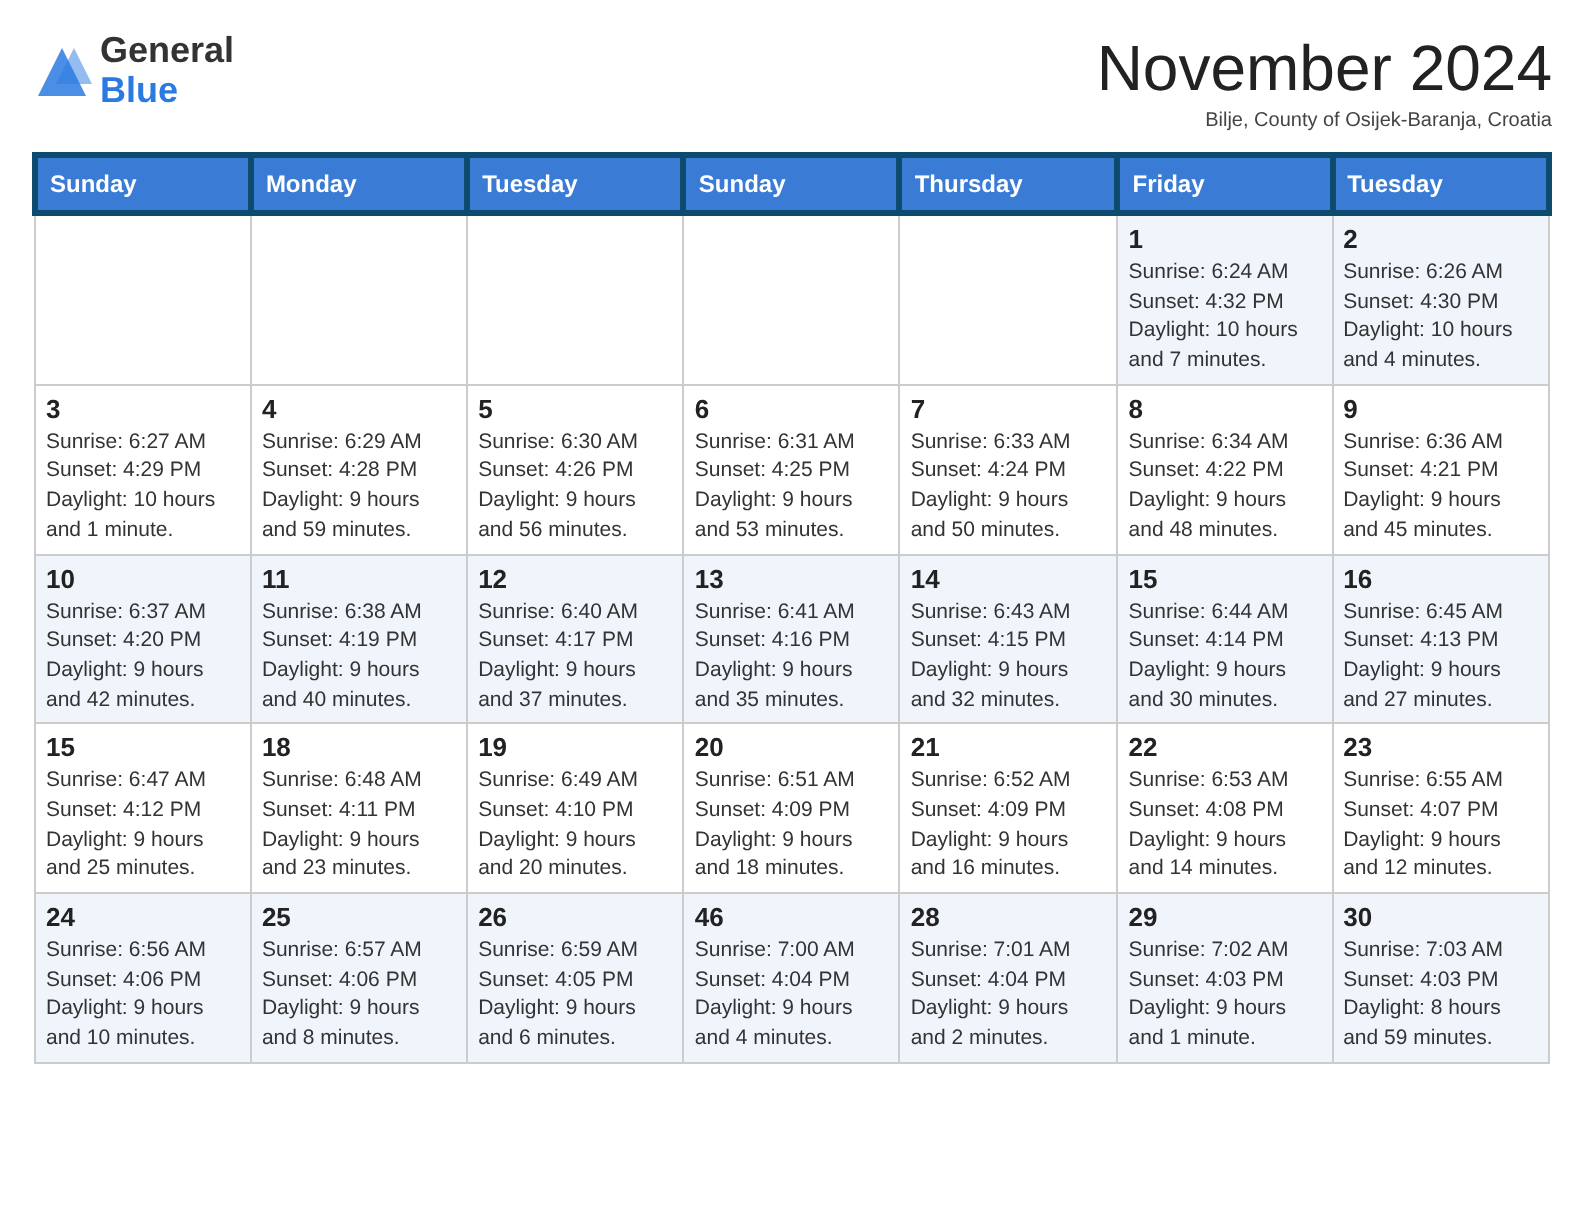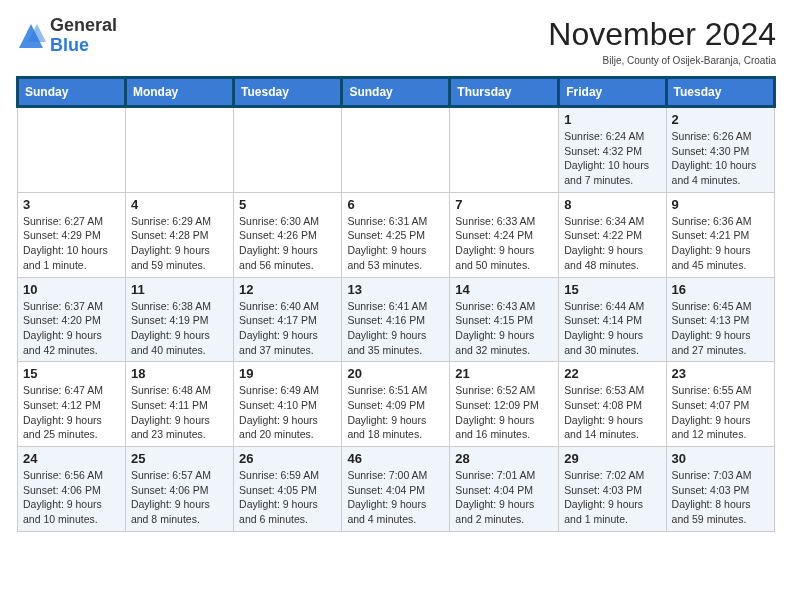--- a/index.html
+++ b/index.html
@@ -250,21 +250,21 @@
         </td>
         <td>
           <span class="day-num">20</span>
           <div class="day-info" style="white-space: pre-line;">Sunrise: 6:51 AM
 Sunset: 4:09 PM
 Daylight: 9 hours and 18 minutes.</div>
         </td>
         <td>
           <span class="day-num">21</span>
           <div class="day-info" style="white-space: pre-line;">Sunrise: 6:52 AM
-Sunset: 12:09 PM
+Sunset: 4:09 PM
 Daylight: 9 hours and 16 minutes.</div>
         </td>
         <td>
           <span class="day-num">22</span>
           <div class="day-info" style="white-space: pre-line;">Sunrise: 6:53 AM
 Sunset: 4:08 PM
 Daylight: 9 hours and 14 minutes.</div>
         </td>
         <td>
           <span class="day-num">23</span>

